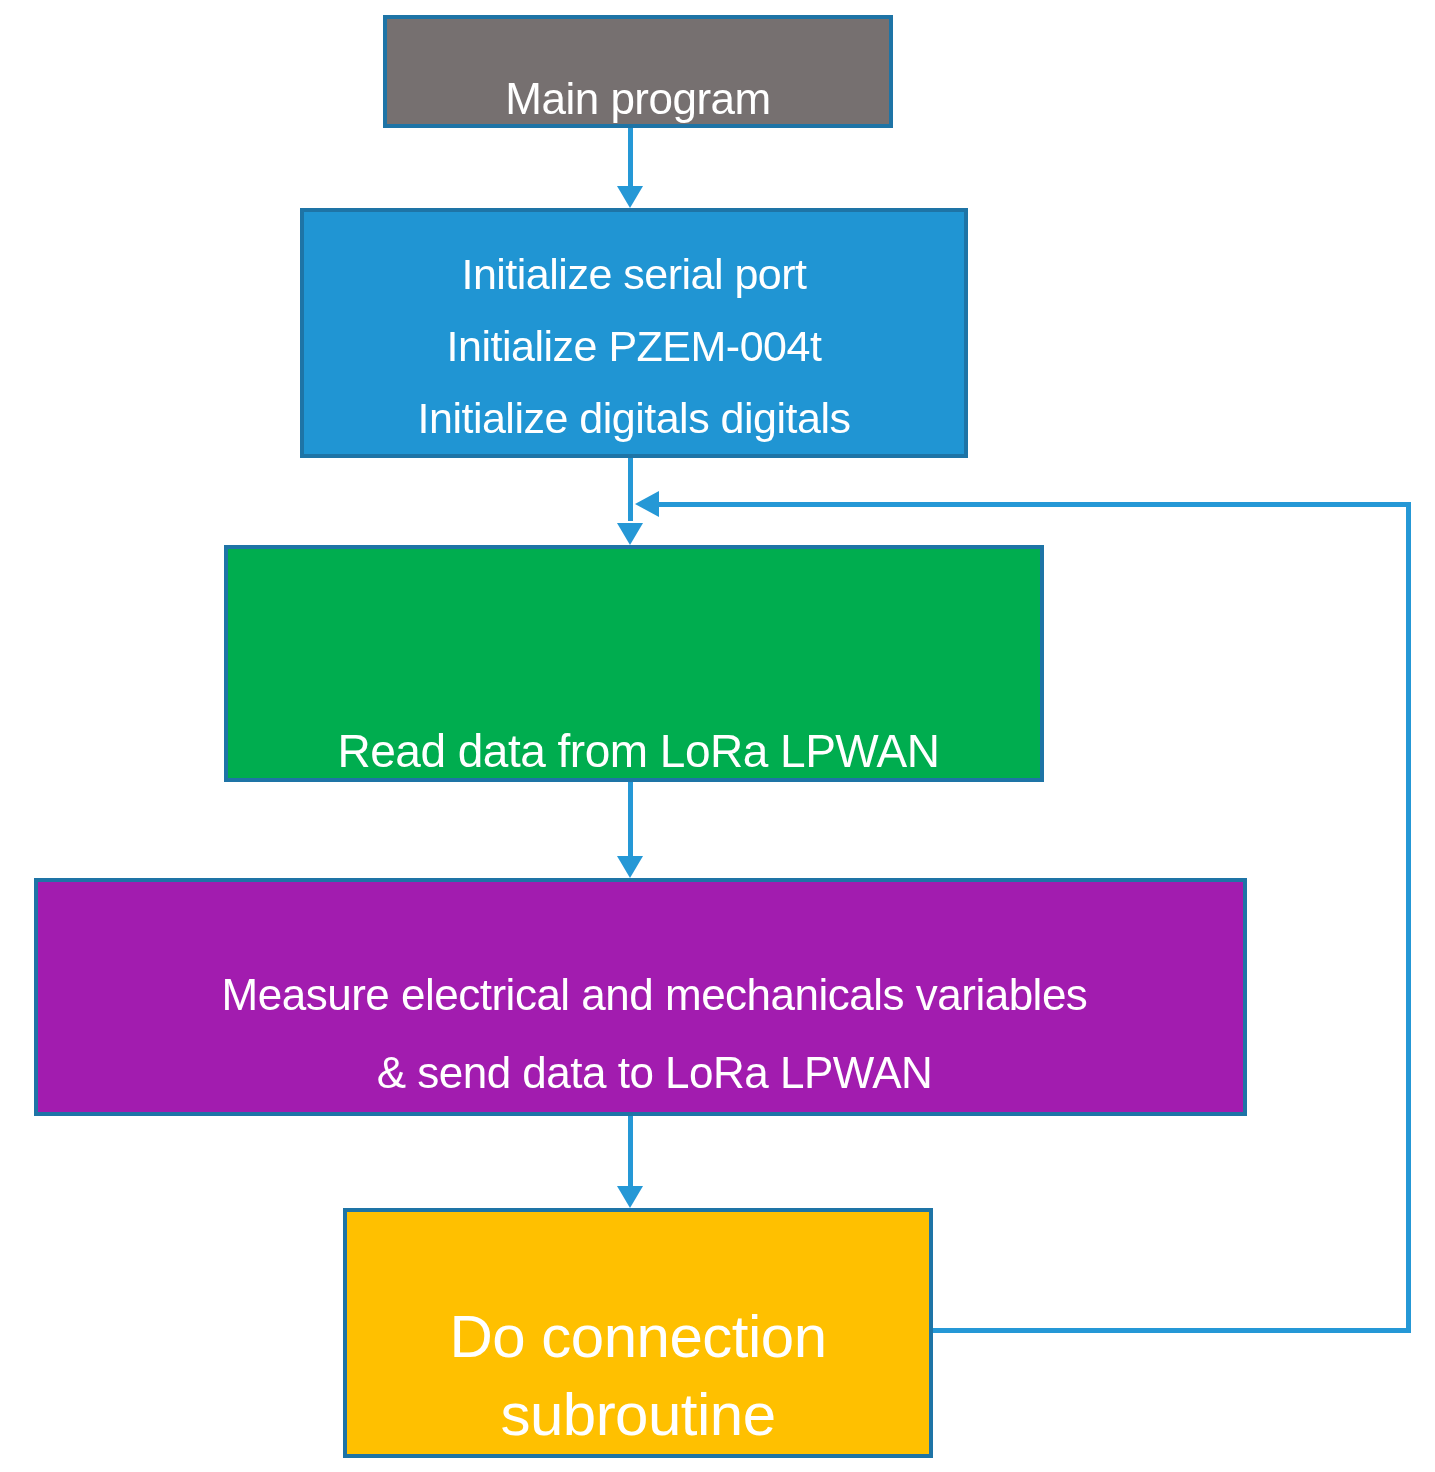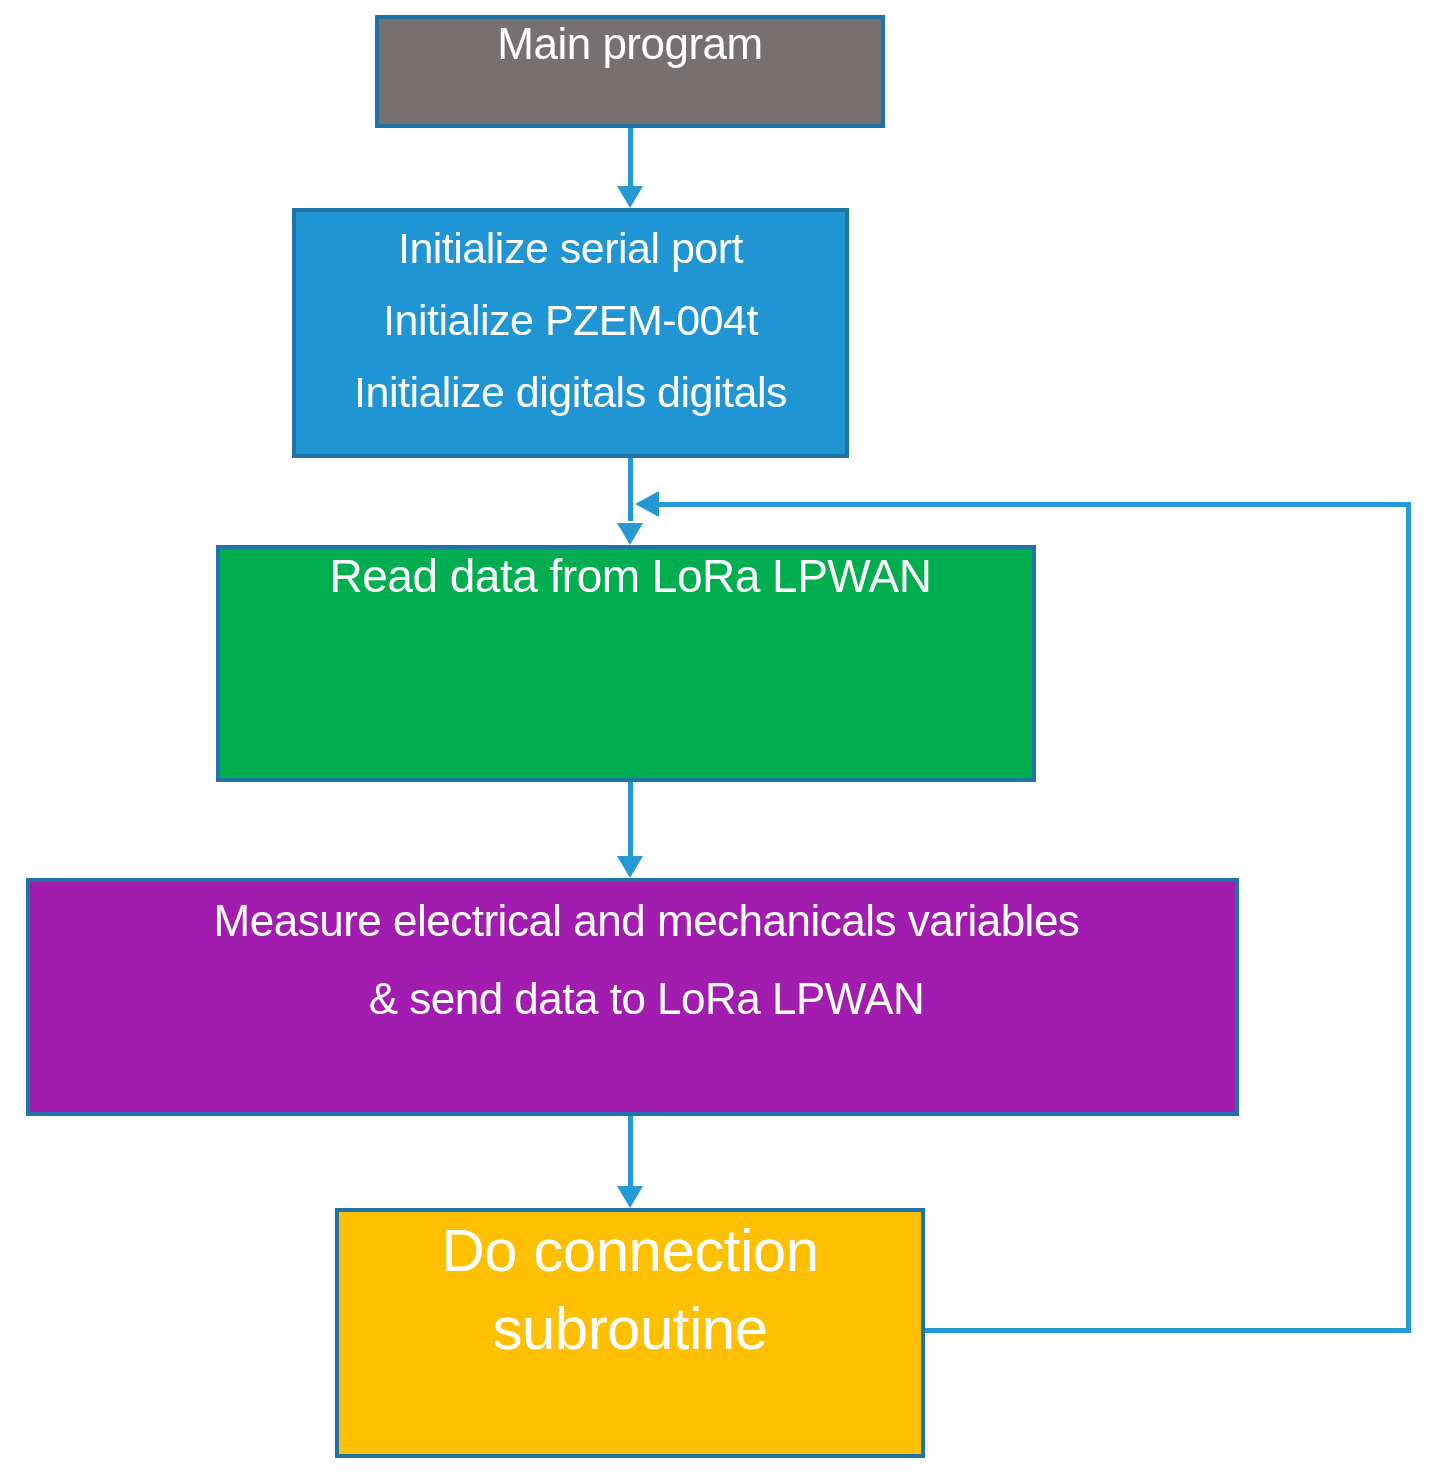--- a/index.html
+++ b/index.html
@@ -15,29 +15,30 @@
     background: #ffffff;
     overflow: hidden;
   }
   
   .node {
     position: absolute;
     box-sizing: border-box;
     border: 4px solid #1E74A6;
     display: flex;
     flex-direction: column;
-    justify-content: flex-start;
+    justify-content: flex-end;
     align-items: center;
     text-align: center;
     color: #ffffff;
     letter-spacing: -0.5px;
+    margin-left: 8px;
   }
   .node .label { width: 100%; }
   #node-main    { left: 375px; top: 15px;   width: 510px;  height: 113px; font-size: 44px; }
-  #node-init    { left: 292px; top: 208px;  width: 557px;  height: 250px; font-size: 43px; line-height: 72px; }
+  #node-init    { left: 292px; top: 208px;  width: 668px;  height: 250px; font-size: 43px; line-height: 72px; }
   #node-read    { left: 216px; top: 545px;  width: 820px;  height: 237px; font-size: 46px; padding-left: 9px; }
   #node-measure { left: 26px;  top: 878px;  width: 1213px; height: 238px; font-size: 44px; line-height: 78px; }
   #node-connect { left: 335px; top: 1208px; width: 590px;  height: 250px; font-size: 60px; line-height: 78px; }
   
   .line {
     position: absolute;
     background: #2598D6;
   }
   .line.v { width: 5px; }
   .line.h { height: 5px; }

